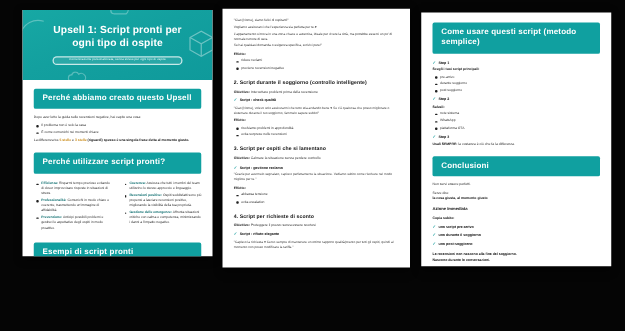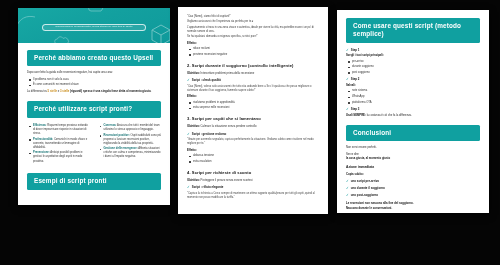--- a/index.html
+++ b/index.html
@@ -146,20 +146,21 @@
           <path d="M4 8 L13 3 L22 8 L22 18 L13 23 L4 18 Z"></path>
           <path d="M4 8 L13 13 L22 8 M13 13 L13 23"></path>
         </svg>
         <svg class="doodle d-cloud1" width="16" height="11" viewBox="0 0 16 11">
           <path d="M3 8 a2.5 2.5 0 0 1 .4-5 A3 3 0 0 1 9 2.4 A2.6 2.6 0 0 1 13 8 Z"></path>
         </svg>
         <svg class="doodle d-cloud2" width="16" height="11" viewBox="0 0 16 11">
           <path d="M3 8 a2.5 2.5 0 0 1 .4-5 A3 3 0 0 1 9 2.4 A2.6 2.6 0 0 1 13 8 Z"></path>
         </svg>
 
+        <div class="hero-title">Upsell 1: Script pronti per ogni tipo di ospite</div>
         <div class="hero-badge">Comunicazione personalizzata, senza stress per ogni tipo di ospite</div>
       </div>
 
       <div class="body">
 
         <div class="sec-bar">Perché abbiamo creato questo Upsell</div>
         <div class="t mb">Dopo aver letto la guida sulle recensioni negative, hai capito una cosa:</div>
         <ul class="bl">
           <li>Il problema non è solo la casa</li>
           <li>È come comunichi nei momenti chiave</li>

